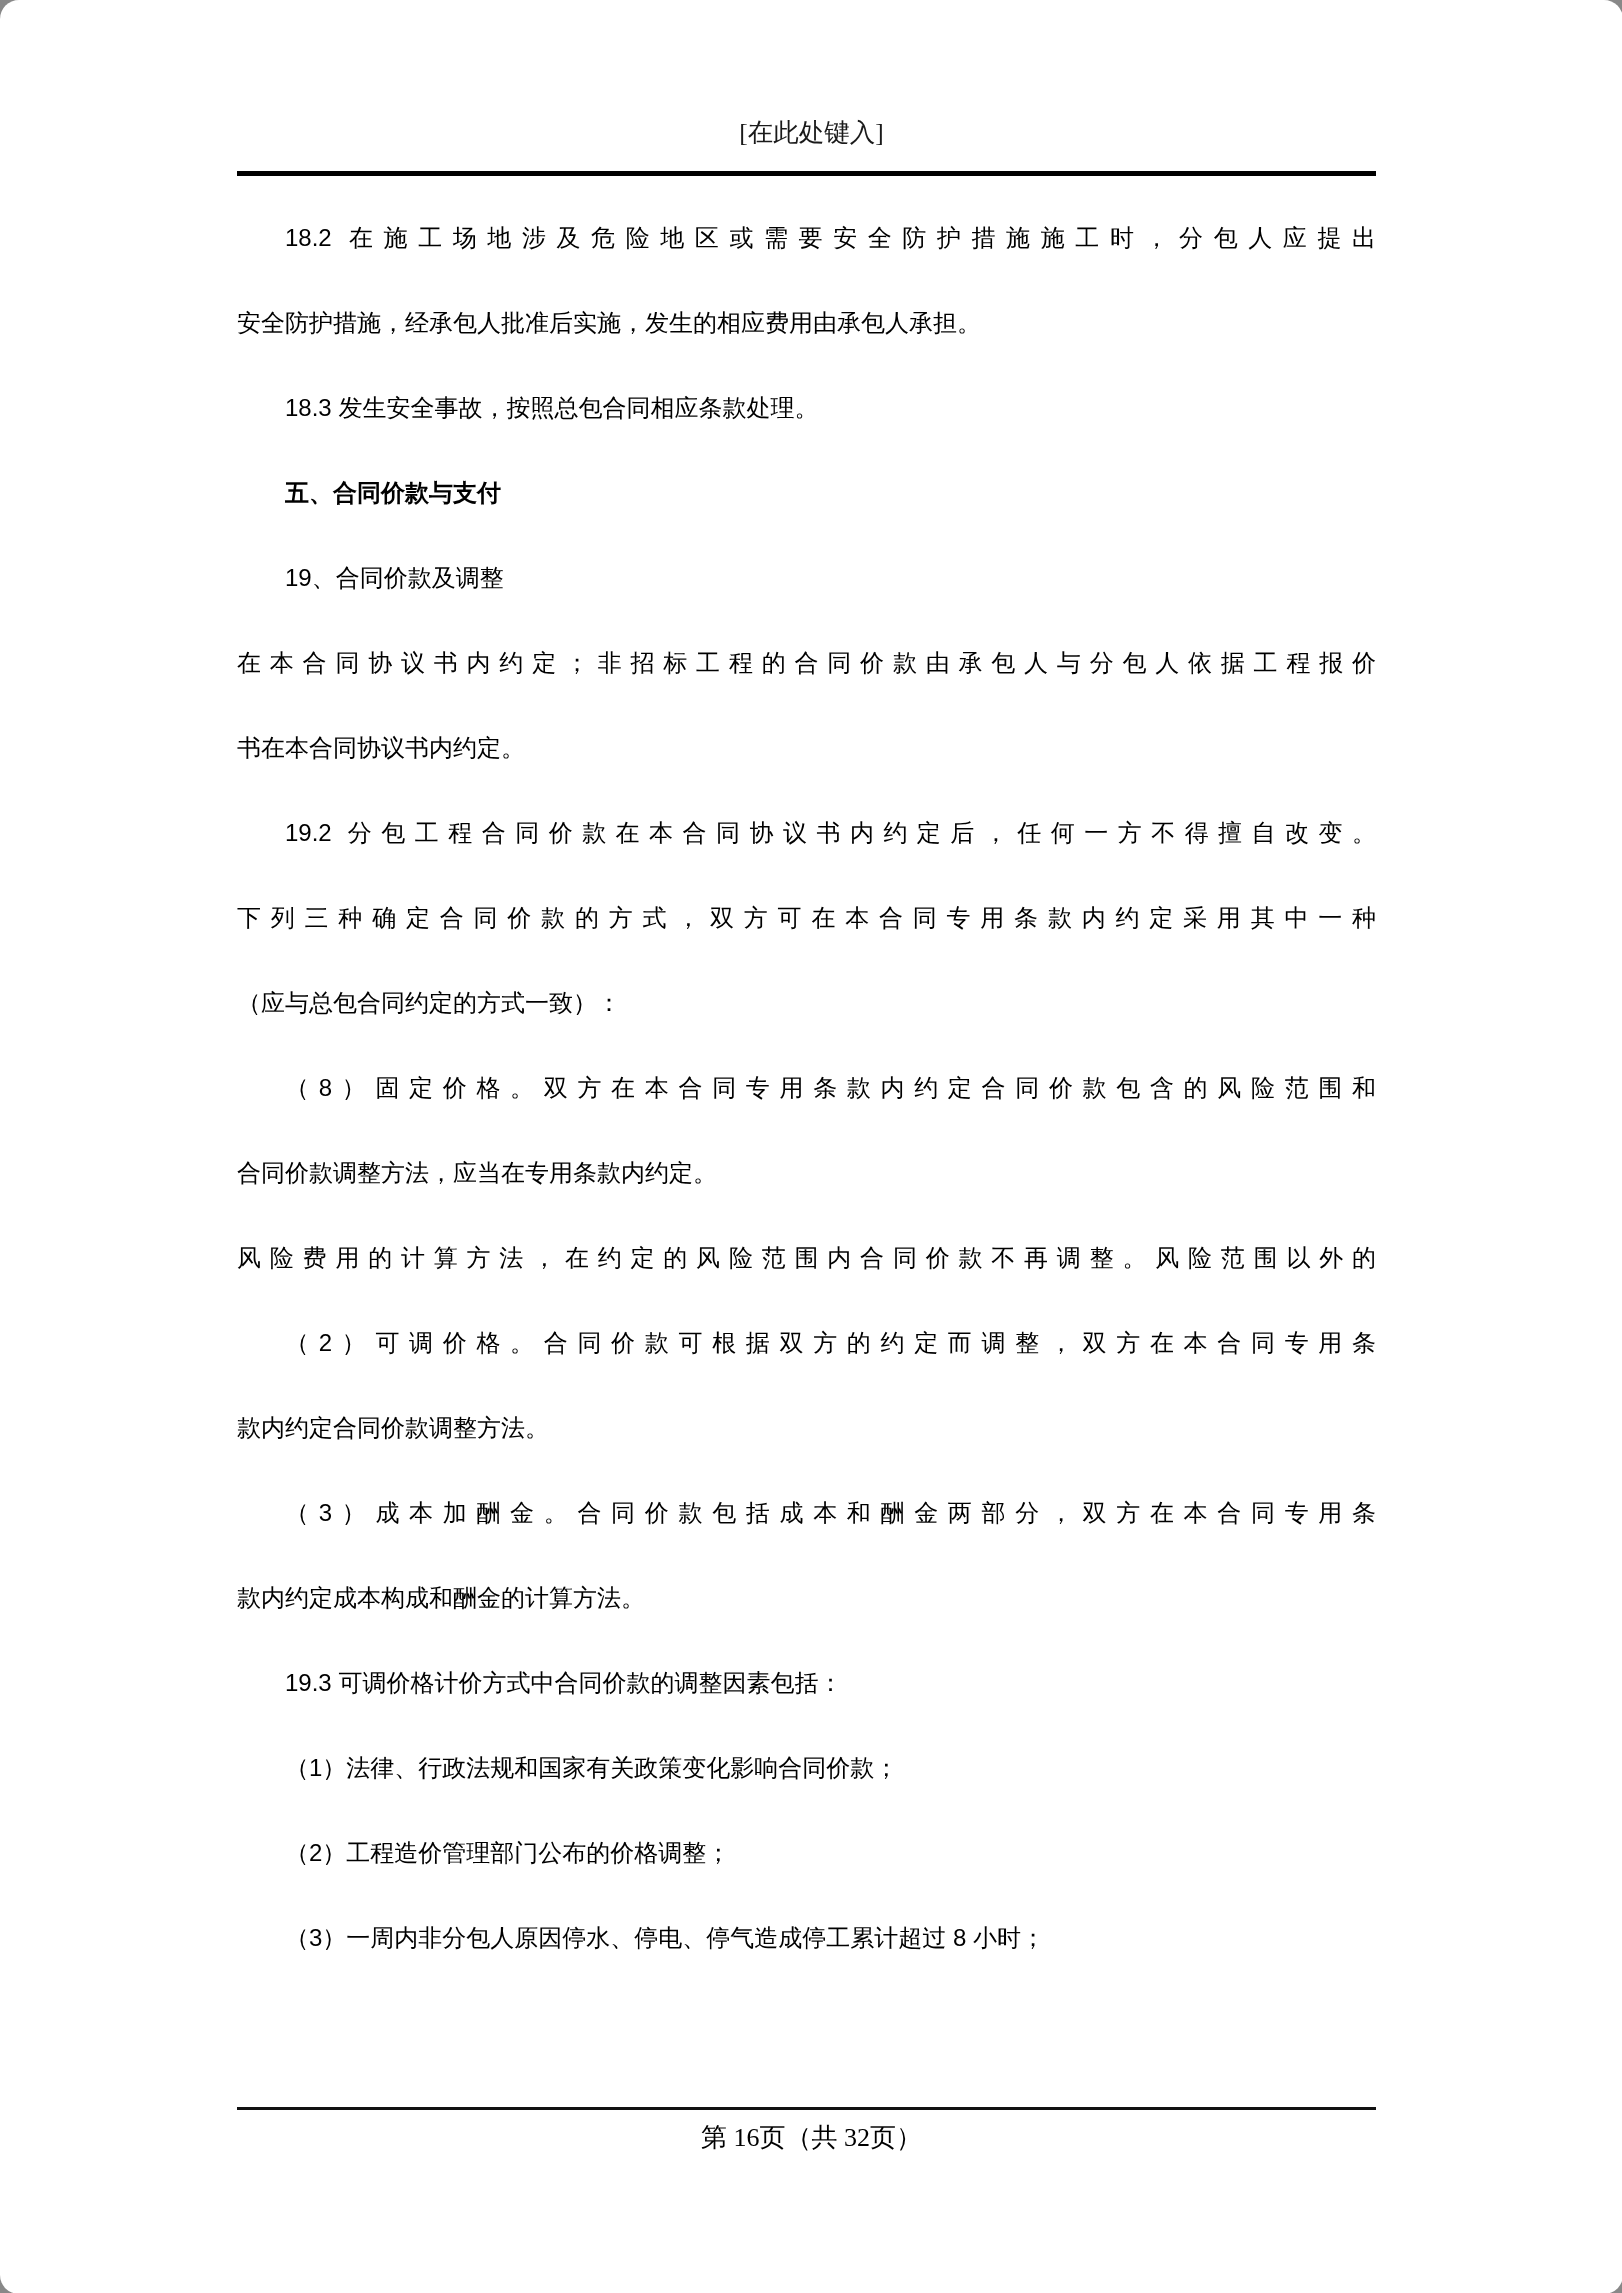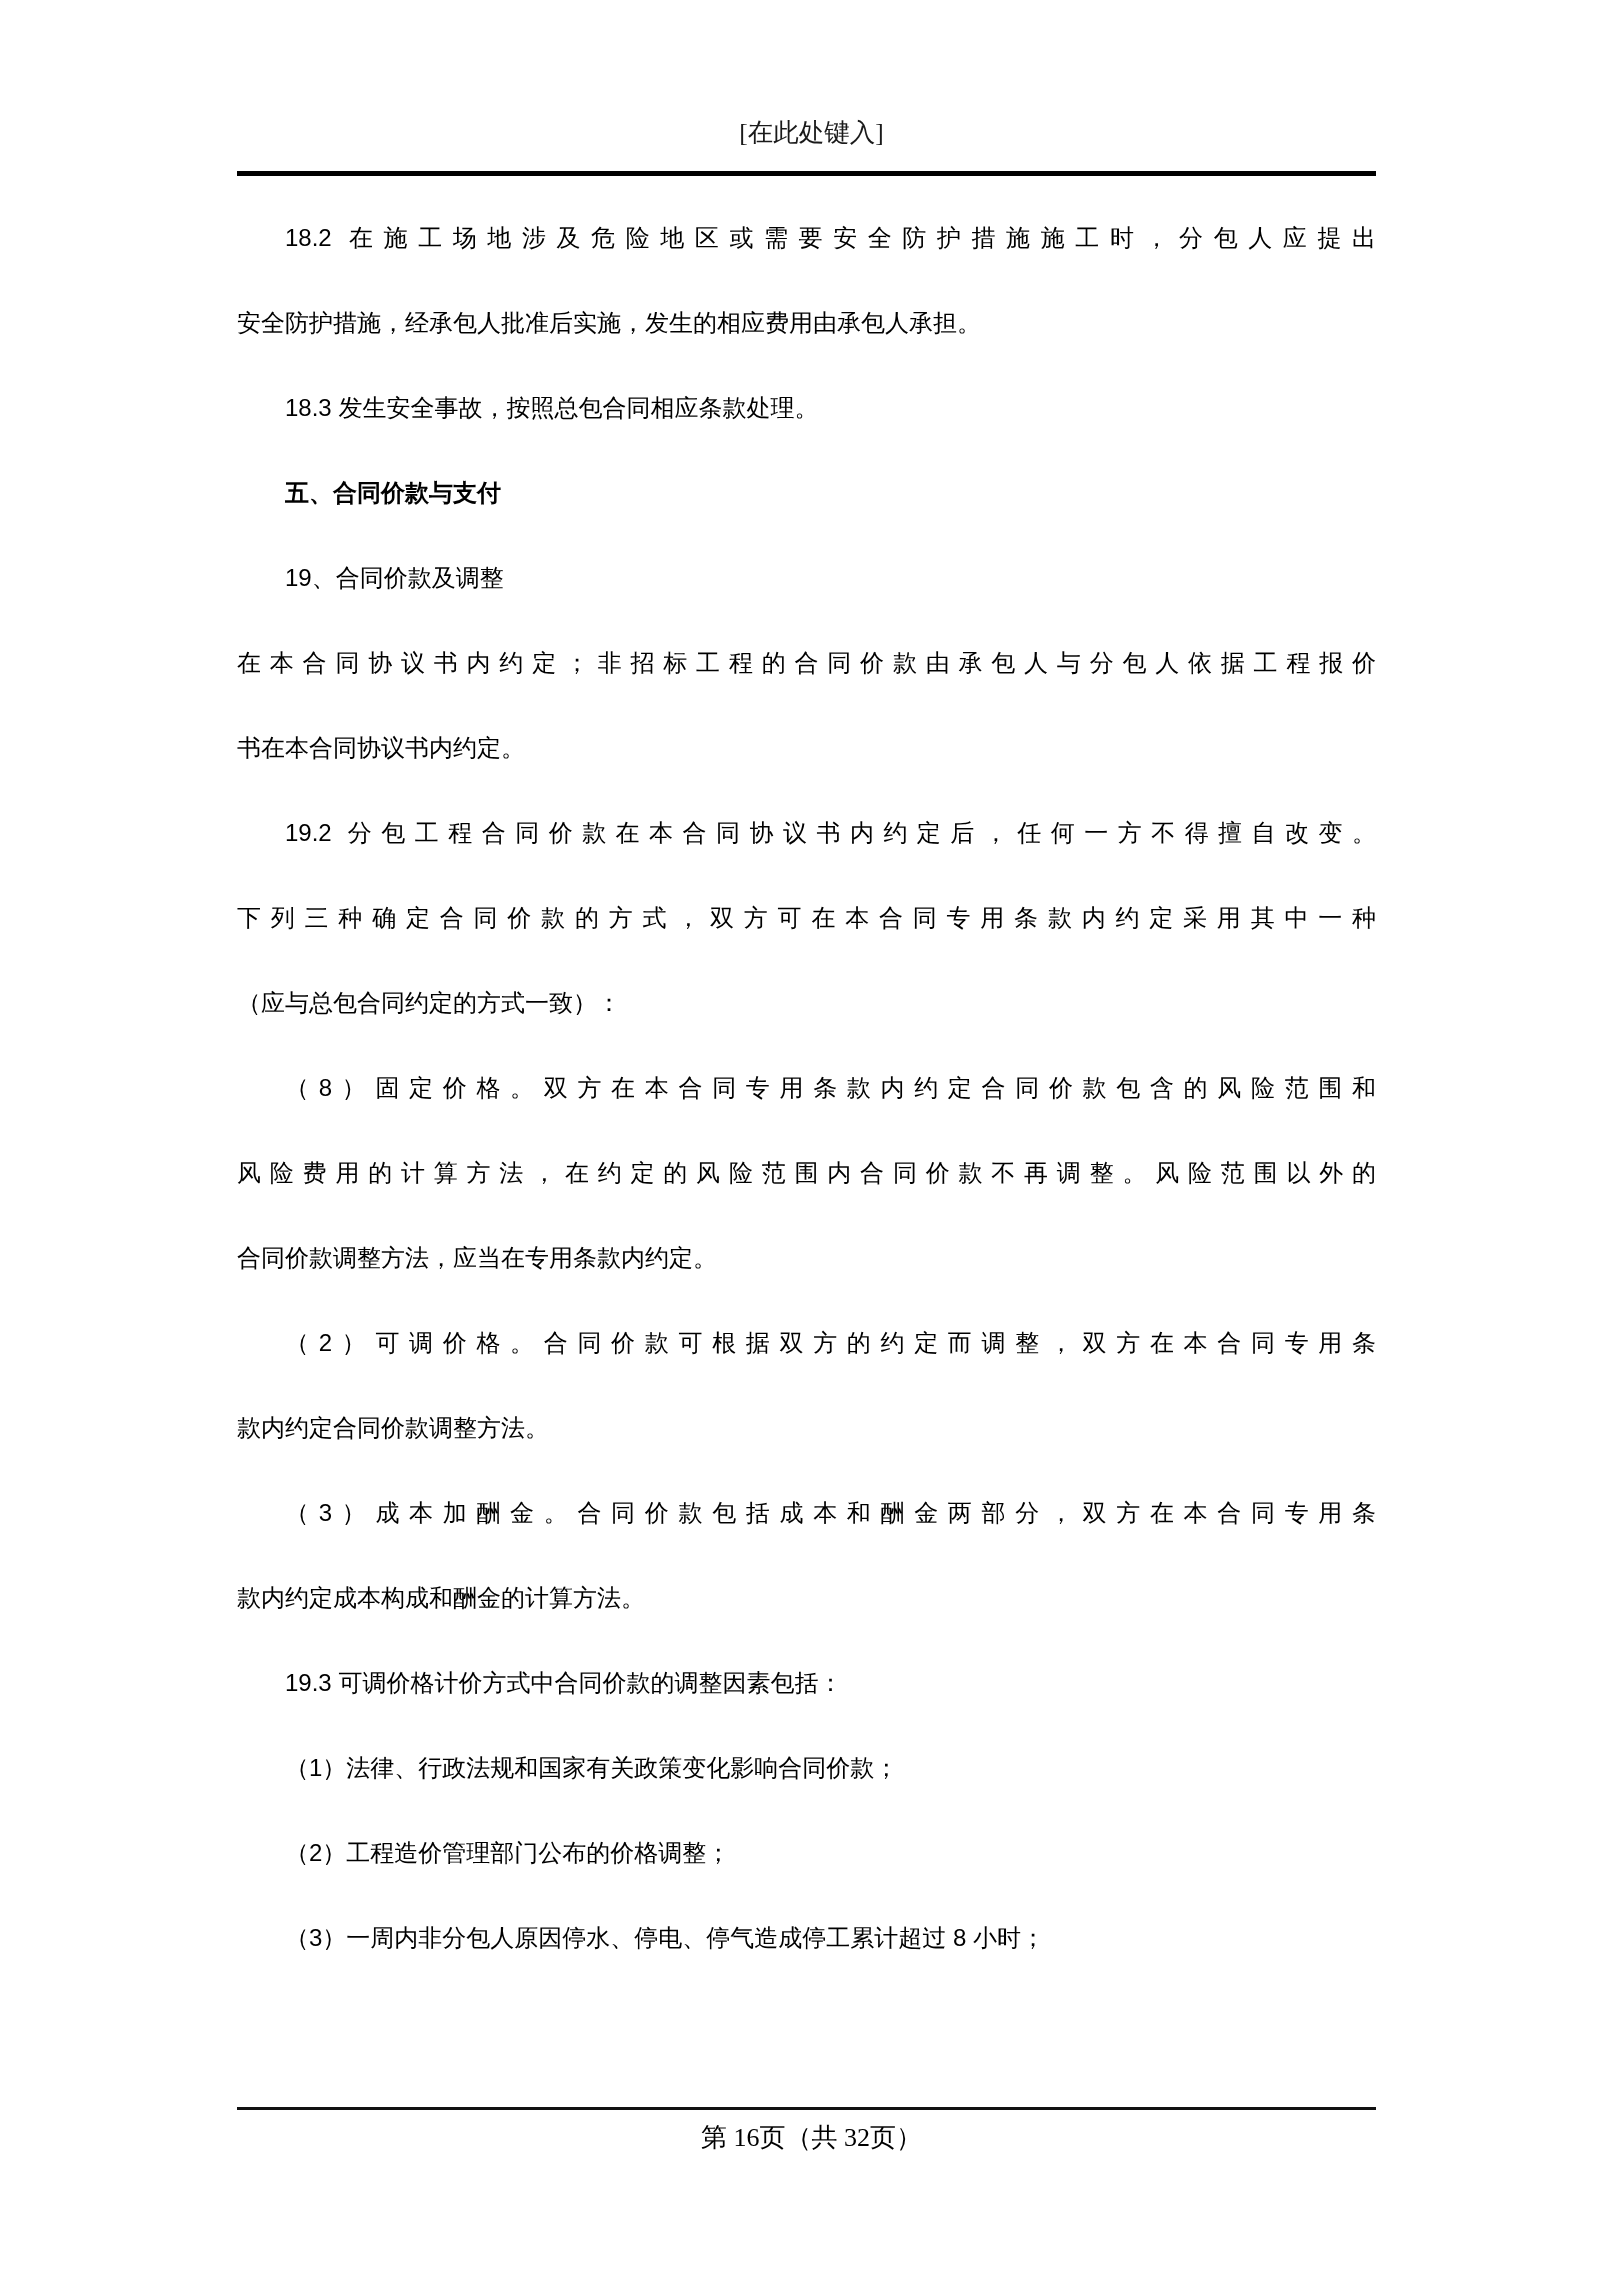--- a/index.html
+++ b/index.html
@@ -10,20 +10,21 @@
   }
   .page {
     position: relative;
     width: 1623px;
     height: 2294px;
     margin: 0 auto;
     background: #ffffff;
     overflow: hidden;
     font-family: "Liberation Sans", "DejaVu Sans", sans-serif;
     color: #000000;
+    border-radius: 19px;
   }
   
   .header-text {
     position: absolute;
     top: 116px;
     left: 0;
     width: 100%;
     text-align: center;
     font-family: "Liberation Serif", "DejaVu Serif", serif;
     font-size: 25.5px;
@@ -101,22 +102,22 @@
       <div class="line plain">安全防护措施，经承包人批准后实施，发生的相应费用由承包人承担。</div>
       <div class="line indent plain">18.3 发生安全事故，按照总包合同相应条款处理。</div>
       <div class="line indent plain bold">五、合同价款与支付</div>
       <div class="line indent plain">19、合同价款及调整</div>
       <div class="line justify">在本合同协议书内约定；非招标工程的合同价款由承包人与分包人依据工程报价</div>
       <div class="line plain">书在本合同协议书内约定。</div>
       <div class="line indent justify">19.2 分包工程合同价款在本合同协议书内约定后，任何一方不得擅自改变。</div>
       <div class="line justify">下列三种确定合同价款的方式，双方可在本合同专用条款内约定采用其中一种</div>
       <div class="line plain">（应与总包合同约定的方式一致）：</div>
       <div class="line indent justify">（8）固定价格。双方在本合同专用条款内约定合同价款包含的风险范围和</div>
+      <div class="line plain">合同价款调整方法，应当在专用条款内约定。</div>
       <div class="line justify">风险费用的计算方法，在约定的风险范围内合同价款不再调整。风险范围以外的</div>
-      <div class="line plain">合同价款调整方法，应当在专用条款内约定。</div>
       <div class="line indent justify">（2）可调价格。合同价款可根据双方的约定而调整，双方在本合同专用条</div>
       <div class="line plain">款内约定合同价款调整方法。</div>
       <div class="line indent justify">（3）成本加酬金。合同价款包括成本和酬金两部分，双方在本合同专用条</div>
       <div class="line plain">款内约定成本构成和酬金的计算方法。</div>
       <div class="line indent plain">19.3 可调价格计价方式中合同价款的调整因素包括：</div>
       <div class="line indent plain">（1）法律、行政法规和国家有关政策变化影响合同价款；</div>
       <div class="line indent plain">（2）工程造价管理部门公布的价格调整；</div>
       <div class="line indent plain">（3）一周内非分包人原因停水、停电、停气造成停工累计超过 8 小时；</div>
     </div>
 

